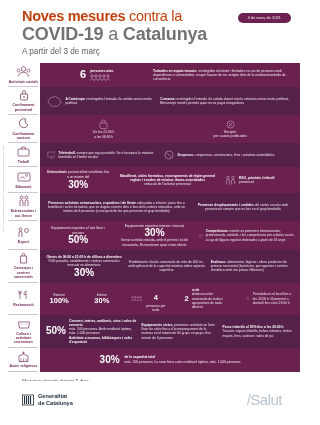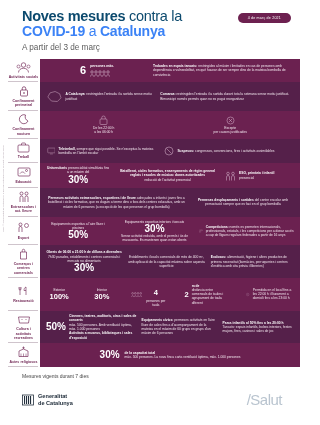--- a/index.html
+++ b/index.html
@@ -6,23 +6,23 @@
   html, body {
     width: 300px; height: 425px;
     background: #ffffff;
     font-family: "Liberation Sans", sans-serif;
     overflow: hidden;
   }
   .poster { position: relative; width: 300px; height: 425px; background: #fff; }
 
   
   .header { padding: 9px 10px 4px 22px; position: relative; }
-  .h-line1 { font-size: 14.5px; color: #0c4a6e; line-height: 1.06; letter-spacing: -0.3px; }
+  .h-line1 { font-size: 14.5px; color: #c2410c; line-height: 1.06; letter-spacing: -0.3px; }
   .h-line1 .light { font-weight: 400; }
-  .h-line2 { font-size: 14px; color: #3b82f6; font-weight: 700; line-height: 1.12; letter-spacing: -0.2px; }
+  .h-line2 { font-size: 18px; color: #737373; font-weight: 700; line-height: 1.12; letter-spacing: -0.2px; }
   .h-line2 .mid { font-weight: 400; }
   .h-sub { font-size: 8.2px; color: #5d5d5d; margin-top: 2.5px; letter-spacing: 0px; }
   .date-badge {
     position: absolute; right: 9px; top: 13px;
     background: #6d2150; color: #fff;
     font-size: 3.6px; letter-spacing: .2px;
     padding: 3px 10px; border-radius: 9px; white-space: nowrap;
   }
 
   

